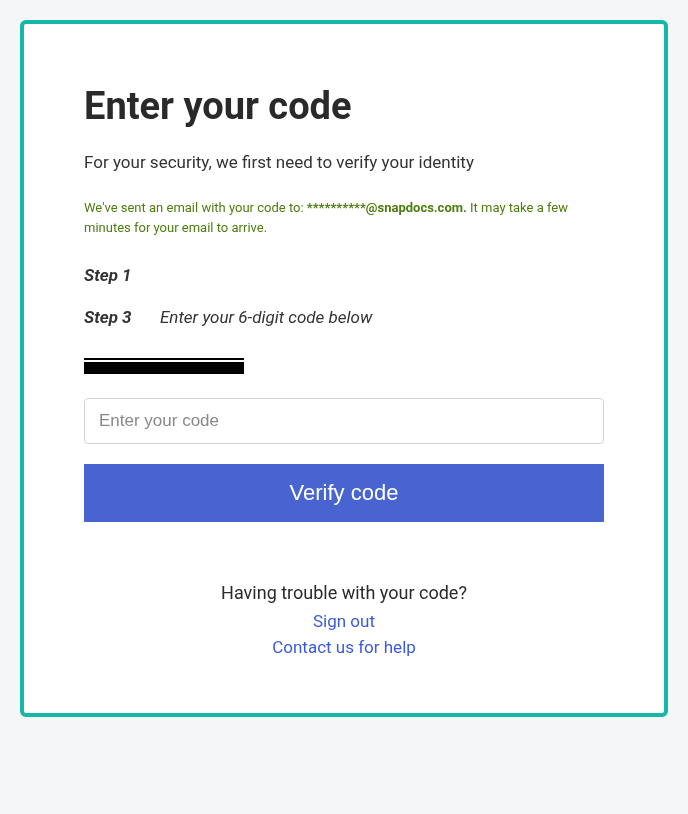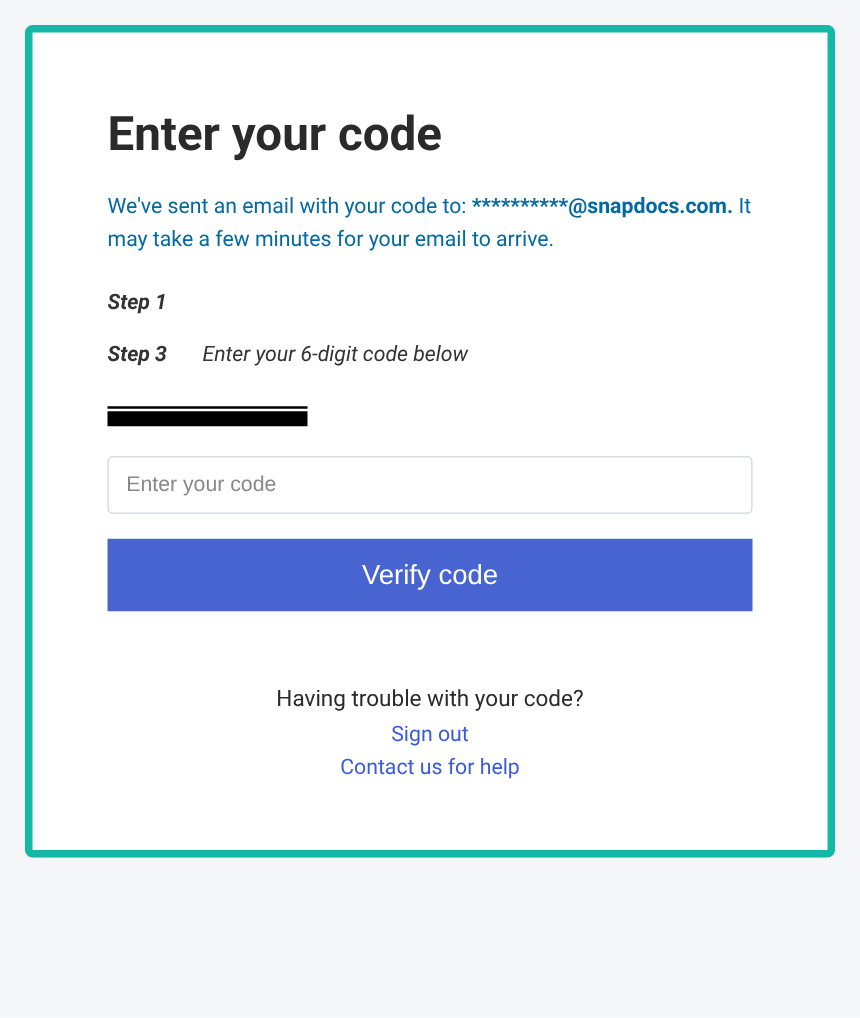--- a/index.html
+++ b/index.html
@@ -11,40 +11,40 @@
       font-family: -apple-system, BlinkMacSystemFont, "Segoe UI", Roboto, "Helvetica Neue", Arial, sans-serif;
       background: #f5f6f8;
       display: flex;
       justify-content: center;
       align-items: flex-start;
       min-height: 100vh;
       padding: 20px;
     }
     .card {
       background: #ffffff;
-      border: 6px solid #14b8a6;
+      border: 4px solid #14b8a6;
       border-radius: 6px;
       width: 648px;
       padding: 60px 60px 50px 60px;
     }
     .title {
       font-size: 38px;
       font-weight: 700;
       color: #2a2a2a;
       margin-bottom: 22px;
     }
     .subtitle {
       font-size: 17px;
       color: #333;
       margin-bottom: 22px;
       line-height: 1.5;
     }
     .email-info {
-      font-size: 17px;
-      color: #0369a1;
+      font-size: 13px;
+      color: #4d7c0f;
       line-height: 1.6;
       margin-bottom: 24px;
     }
     .email-bold {
       font-weight: 700;
     }
     .steps {
       margin-bottom: 24px;
     }
     .step-row {
@@ -121,20 +121,21 @@
       text-decoration: none;
       margin-bottom: 6px;
       cursor: pointer;
     }
   </style>
 </head>
 <body>
 
 <div class="card">
   <h1 class="title">Enter your code</h1>
+  <p class="subtitle">For your security, we first need to verify your identity</p>
   
   <p class="email-info">
     <span>We've sent an email with your code to: </span><span class="email-bold">**********@snapdocs.com.</span><span> It may take a few minutes for your email to arrive.</span>
   </p>
 
   <div class="steps">
     <div class="step-row">
       <div class="step-label">Step 1</div>
     </div>
     <div class="step-row">

